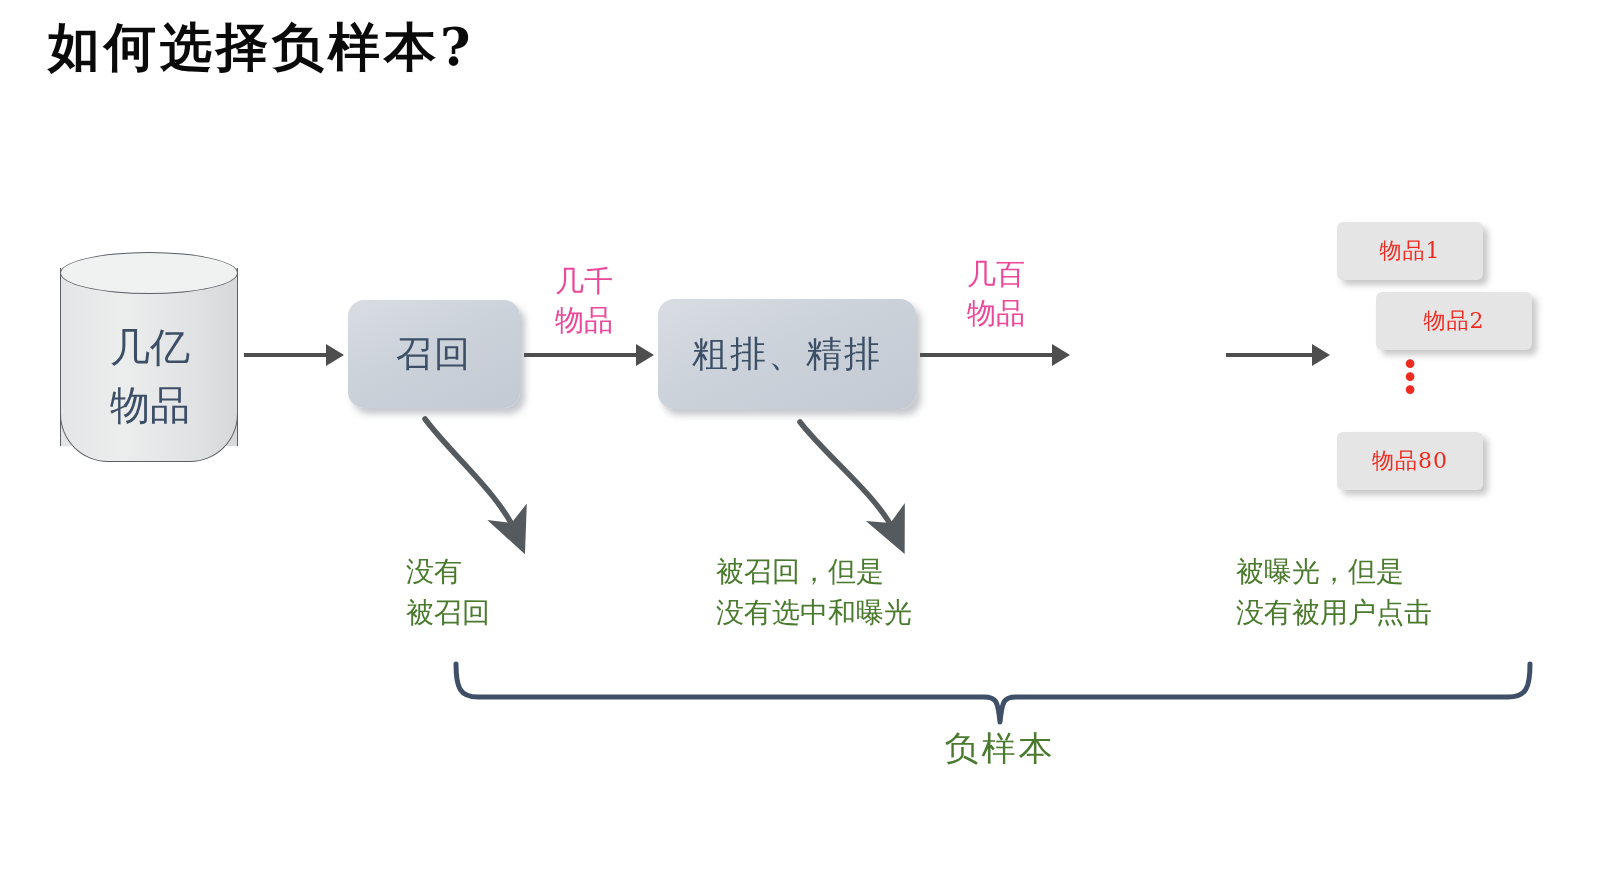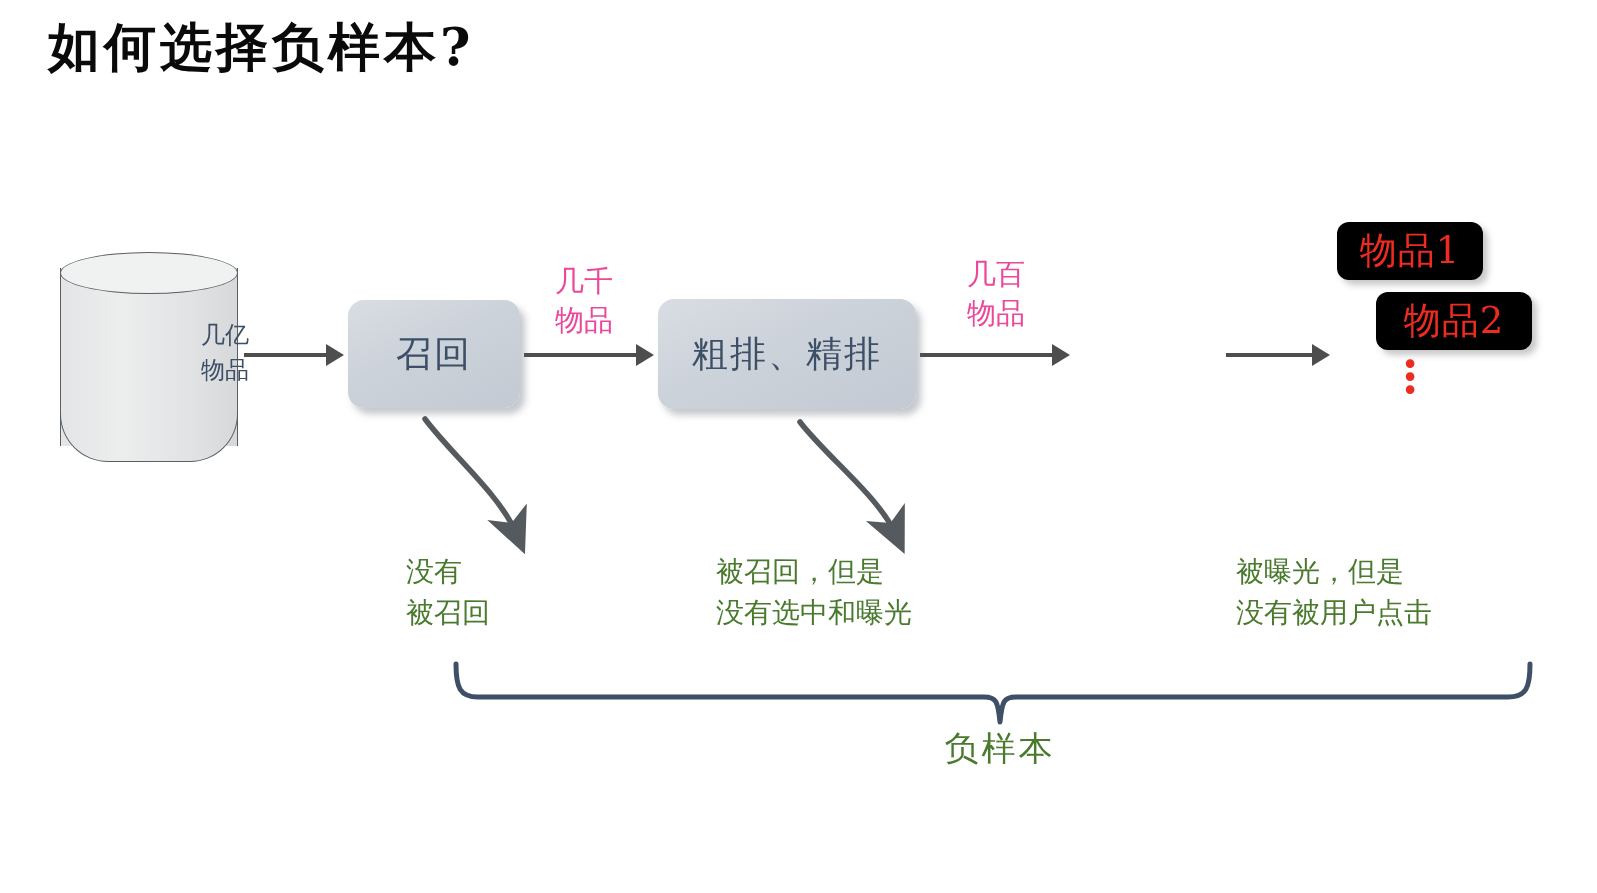--- a/index.html
+++ b/index.html
@@ -31,24 +31,23 @@
     border:1.6px solid #5a5f64;border-top:none;border-radius:0 0 89px 89px;
     background:linear-gradient(to right,#e4e5e6 0%,#eceded 35%,#e1e2e3 75%,#d7d8d9 100%);
     box-sizing:border-box;
   }
   .cyl-top{
     position:absolute;left:0;top:0px;width:178px;height:42px;
     border:1.6px solid #5a5f64;border-radius:50%;
     background:#f0f1f1;box-sizing:border-box;
   }
   .cyl-label{
-    position:absolute;left:0;top:66px;width:180px;text-align:right;
-    color:#3d4f66;font-size:24px;line-height:1.45;
-    font-family:"DejaVu Serif", serif;
-    padding-left:9px;
+    position:absolute;left:0;top:66px;width:180px;text-align:center;
+    color:#3d4f66;font-size:40px;line-height:1.45;
+    font-family:"DejaVu Serif", serif;
   }
 
   
   .pbox{
     border-radius:16px;
     background:linear-gradient(155deg,#d9dde3 0%,#ccd2da 45%,#c3cad3 100%);
     box-shadow:5px 6px 7px rgba(90,95,105,.35);
     display:flex;align-items:center;justify-content:center;
     color:#3d4f66;font-size:36px;letter-spacing:2px;
     font-family:"DejaVu Serif", serif;
@@ -77,24 +76,24 @@
   
   .redlabel{
     color:#ec4899;font-size:29px;line-height:1.35;text-align:center;
     font-family:"DejaVu Serif", serif;
   }
   #lbl-thousands{left:520px;top:262px;width:128px;}
   #lbl-hundreds{left:932px;top:255px;width:128px;}
 
   
   .chip{
-    background:#000000;border-radius:12px;
+    background:#e5e5e5;border-radius:6px;
     box-shadow:5px 5px 6px rgba(110,110,110,.38);
     display:flex;align-items:center;justify-content:center;
-    color:#ee2b20;font-size:37px;letter-spacing:1px;
+    color:#ee2b20;font-size:22px;letter-spacing:1px;
     font-family:"DejaVu Serif", serif;
     box-sizing:border-box;
   }
   #chip-0{left:1337px;top:222px;width:146px;height:58px;}
   #chip-1{left:1337px;top:292px;width:156px;height:58px;margin-left:39px;}
   #chip-2{left:1337px;top:432px;width:146px;height:58px;}
   #chip-dots{
     left:1337px;top:358px;width:146px;text-align:center;
     color:#ee2b20;font-size:30px;line-height:13px;letter-spacing:0;
     font-family:"DejaVu Sans", sans-serif;
@@ -166,20 +165,21 @@
     <div>物品</div>
   </div>
 
   <div class="abs chip" id="chip-0">物品1</div>
   <div class="abs chip" id="chip-1">物品2</div>
   <div class="abs" id="chip-dots">
     <span>•</span>
     <span>•</span>
     <span>•</span>
   </div>
+  <div class="abs chip" id="chip-2">物品80</div>
 
   <div class="abs green" id="note-1">没有
 被召回</div>
   <div class="abs green" id="note-2">被召回，但是
 没有选中和曝光</div>
   <div class="abs green" id="note-3">被曝光，但是
 没有被用户点击</div>
 
   <div class="abs" id="brace-label">负样本</div>
 

